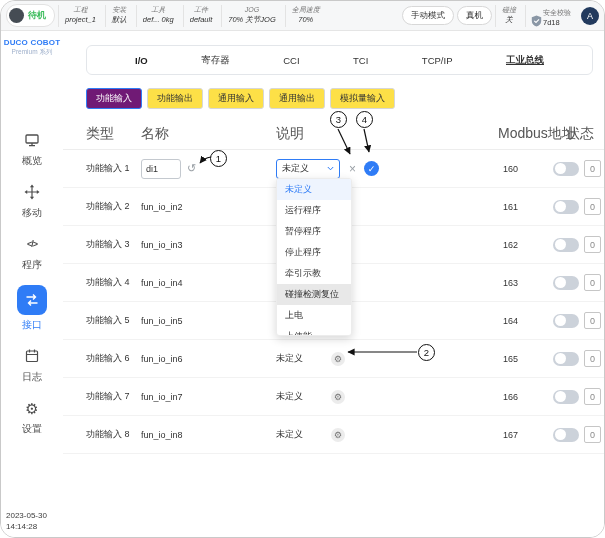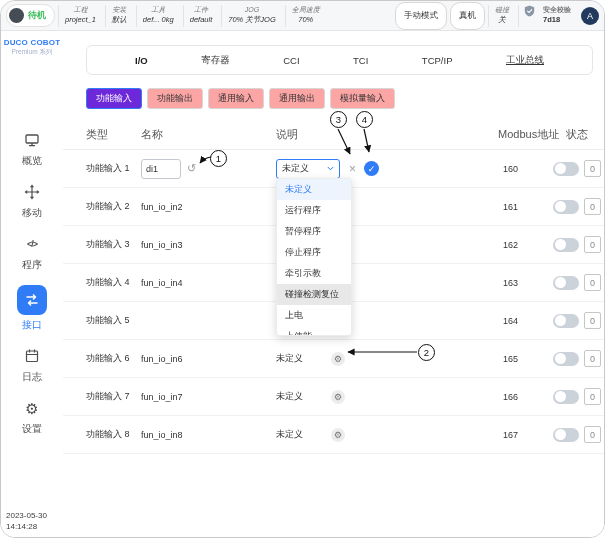--- a/index.html
+++ b/index.html
@@ -6,23 +6,23 @@
   .app{position:relative;width:605px;height:538px;background:#fff;border:1px solid #c9c9c9;border-radius:15px;overflow:hidden;box-sizing:border-box;}
 
   
   .topbar{position:absolute;top:0;left:0;right:0;height:30px;background:#f6f7f8;border-bottom:1px solid #e5e5e5;display:flex;align-items:center;padding:0 5px;gap:3px;box-sizing:border-box;}
   .status-pill{display:flex;align-items:center;gap:4px;background:#fff;border:1px solid #e2e2e2;border-radius:11px;height:21px;padding:0 8px 0 2px;cursor:pointer;}
   .status-dot{width:15px;height:15px;border-radius:50%;background:#454c54;}
   .status-text{color:#3DBD5D;font-size:9px;font-weight:bold;}
   .tb-group{display:flex;flex-direction:column;align-items:center;justify-content:center;padding:0 6px;border-left:1px solid #e3e3e3;line-height:1.25;height:22px;cursor:pointer;font-style:italic;}
   .tb-label{font-size:7px;color:#777;white-space:nowrap;}
   .tb-value{font-size:7.5px;color:#333;white-space:nowrap;}
-  .tb-btn{height:28px;padding:2px 8px;background:#fff;border:1px solid #d8d8d8;border-radius:10px;font-size:8.5px;color:#333;font-family:inherit;cursor:pointer;white-space:nowrap;}
+  .tb-btn{height:19px;padding:2px 8px;background:#fff;border:1px solid #d8d8d8;border-radius:10px;font-size:8.5px;color:#333;font-family:inherit;cursor:pointer;white-space:nowrap;}
   .tb-btn.manual{margin-left:auto;}
-  .tb-safety{display:flex;align-items:flex-start;gap:8px;padding:0 5px;border-left:1px solid #e3e3e3;height:22px;cursor:pointer;font-weight:bold;}
+  .tb-safety{display:flex;align-items:flex-end;gap:1px;padding:0 5px;border-left:1px solid #e3e3e3;height:22px;cursor:pointer;}
   .avatar{width:18px;height:18px;border-radius:50%;background:#223a5e;color:#fff;font-size:9px;display:flex;align-items:center;justify-content:center;margin-left:2px;cursor:pointer;flex:0 0 auto;}
 
   
   .sidebar{position:absolute;left:0;top:30px;width:62px;bottom:0;border-right:1px solid #ededed;background:#fff;}
   .logo{margin-top:7px;text-align:center;}
   .logo-title{color:#2F7CF6;font-weight:bold;font-size:8px;letter-spacing:.2px;}
   .logo-sub{color:#9fb0cb;font-size:6.5px;margin-top:1px;}
   .nav{margin-top:72px;display:flex;flex-direction:column;gap:13px;align-items:center;}
   .nav-item{display:flex;flex-direction:column;align-items:center;gap:3px;width:56px;cursor:pointer;}
   .nav-icon{width:22px;height:22px;display:flex;align-items:center;justify-content:center;color:#4d4d4d;}
@@ -31,28 +31,28 @@
   .nav-item.active .nav-label{color:#2F7CF6;}
   .code-glyph{font-size:9px;font-weight:bold;letter-spacing:-1px;}
   .gear-glyph{font-size:15px;line-height:1;}
   .datetime{position:absolute;bottom:5px;left:5px;font-size:8px;color:#3c3c3c;line-height:1.3;}
 
   
   .main{position:absolute;left:62px;top:30px;right:0;bottom:0;background:#fff;}
   .tabbar{position:absolute;left:23px;right:11px;top:14px;height:30px;border:1px solid #e3e6ea;border-radius:6px;display:flex;align-items:center;justify-content:space-between;padding:0 48px;font-size:9.5px;color:#333;box-sizing:border-box;}
   .tab{cursor:pointer;white-space:nowrap;}
   .tab.active{color:#1d1d1d;font-weight:bold;}
-  .tab.underlined{text-decoration:underline;}
+  .tab.underlined{text-decoration:underline;font-weight:bold;}
   .subtabs{position:absolute;left:23px;top:57px;display:flex;gap:5px;}
-  .stab{height:21px;padding:0 9px;font-size:9px;border-radius:3px;border:1px solid #d7d7d7;background:#fca5a5;color:#333;display:flex;align-items:center;cursor:pointer;font-family:inherit;white-space:nowrap;}
-  .stab.active{background:#6d28d9;border-color:#2F7CF6;color:#fff;}
+  .stab{height:21px;padding:0 9px;font-size:9px;border-radius:3px;border:1px solid #d7d7d7;background:#fde047;color:#333;display:flex;align-items:center;cursor:pointer;font-family:inherit;white-space:nowrap;}
+  .stab.active{background:#701a75;border-color:#2F7CF6;color:#fff;}
 
   
   .table{position:absolute;left:0;right:0;top:88px;}
-  .thead{position:relative;height:30px;font-size:11px;color:#555;border-bottom:1px solid #ededed;}
+  .thead{position:relative;height:30px;font-size:14px;color:#555;border-bottom:1px solid #ededed;}
   .row{position:relative;height:37px;border-bottom:1px solid #f2f2f2;font-size:9px;color:#333;}
   .c{position:absolute;top:0;bottom:0;display:flex;align-items:center;white-space:nowrap;}
   .c1{left:23px}.c2{left:78px;gap:6px}.c3{left:213px}.c4{left:440px}.c5{left:490px;gap:5px}
   .h4{left:435px}.h5{left:503px}
   .name-input{width:30px;height:18px;border:1px solid #c4c9cf;border-radius:3px;font-size:9px;padding:0 4px;color:#333;font-family:inherit;background:#fff;}
   .undo-icon{color:#9aa0a6;font-size:11px;cursor:pointer;}
   .select{width:64px;height:20px;border:1px solid #2F7CF6;border-radius:3px;background:#fff;display:flex;align-items:center;justify-content:space-between;padding:0 5px;box-sizing:border-box;cursor:pointer;}
   .x-icon{margin-left:9px;color:#9aa0a6;font-size:12px;cursor:pointer;}
   .check-icon{margin-left:8px;width:15px;height:15px;border-radius:50%;background:#2F7CF6;color:#fff;font-size:9px;display:flex;align-items:center;justify-content:center;cursor:pointer;}
   .gear-icon{width:14px;height:14px;border-radius:50%;background:#ececec;color:#767676;font-size:9px;display:flex;align-items:center;justify-content:center;margin-left:28px;cursor:pointer;}
@@ -260,20 +260,21 @@
         <span class="c c2">fun_io_in4</span>
         <span class="c c4">163</span>
         <span class="c c5">
           <span class="toggle"></span>
           <span class="state-box">0</span>
         </span>
       </div>
 
       <div class="row">
         <span class="c c1">功能输入 5</span>
+        <span class="c c2">fun_io_in5</span>
         <span class="c c4">164</span>
         <span class="c c5">
           <span class="toggle"></span>
           <span class="state-box">0</span>
         </span>
       </div>
 
       <div class="row">
         <span class="c c1">功能输入 6</span>
         <span class="c c2">fun_io_in6</span>

